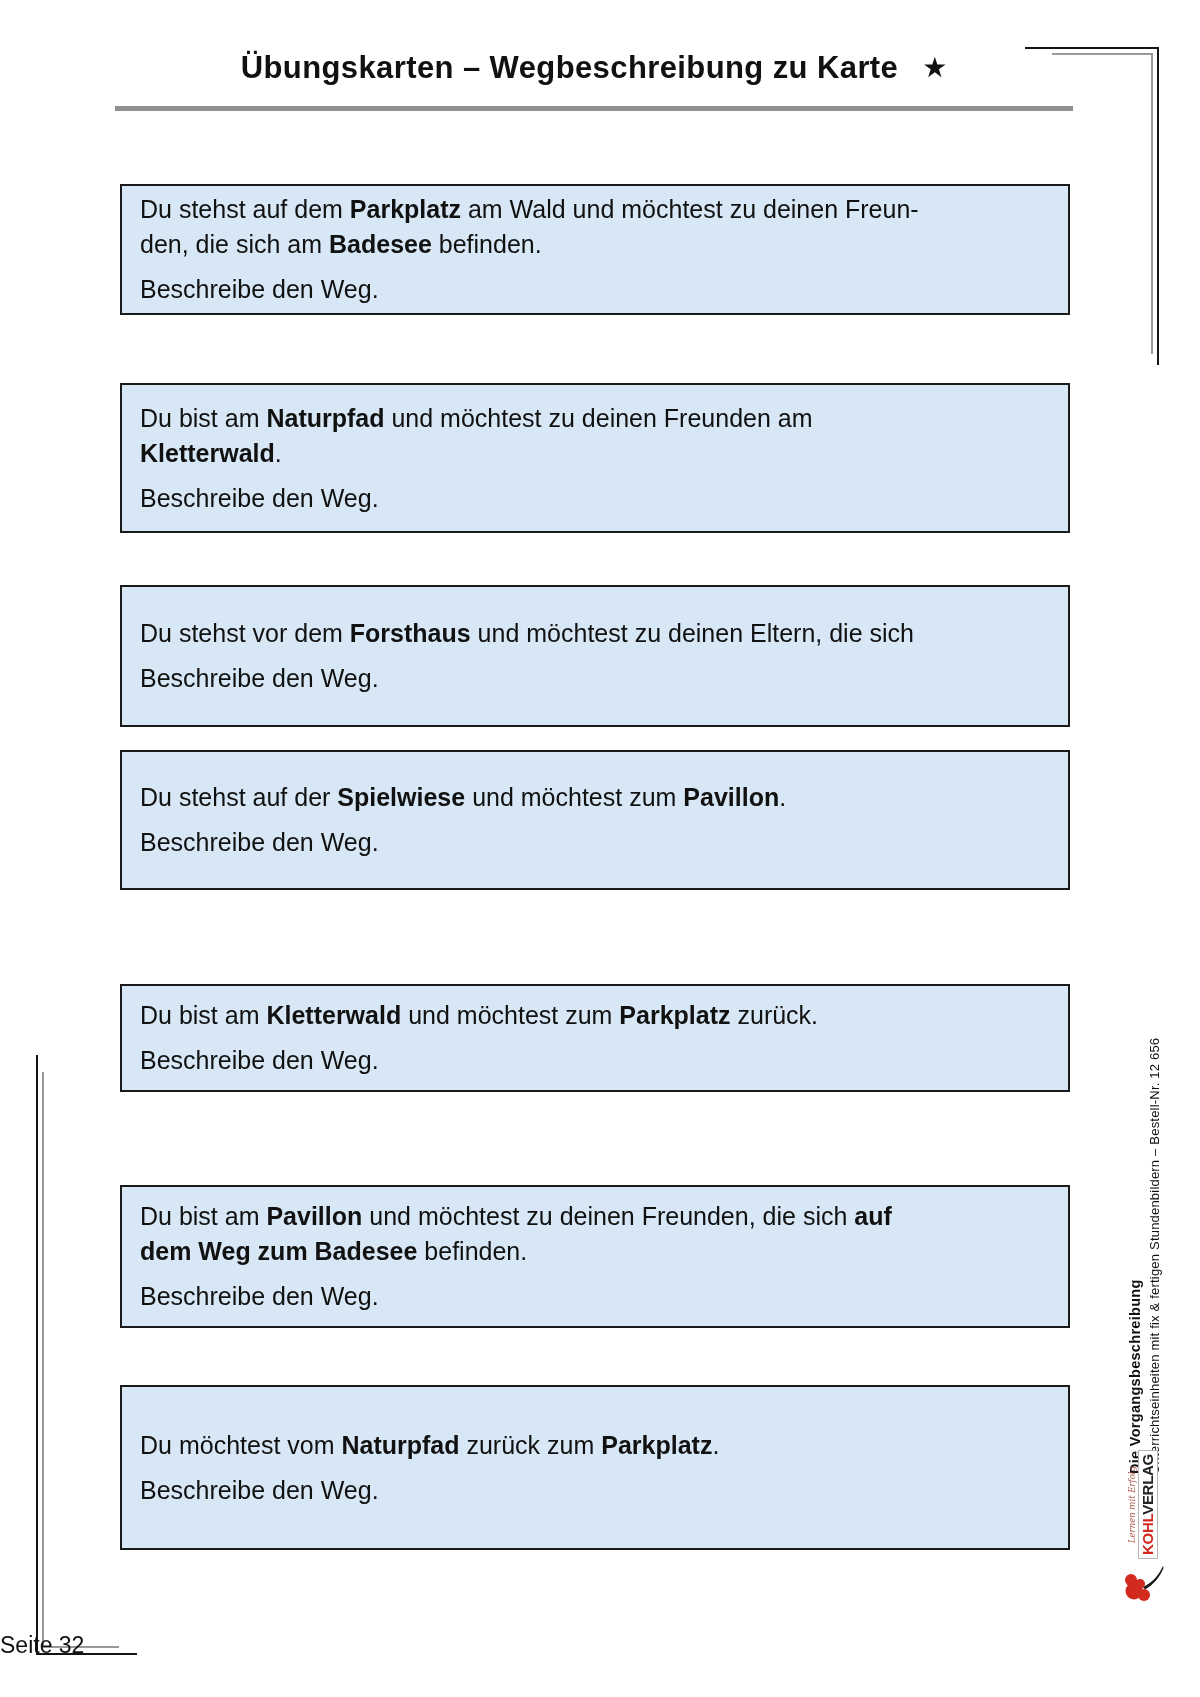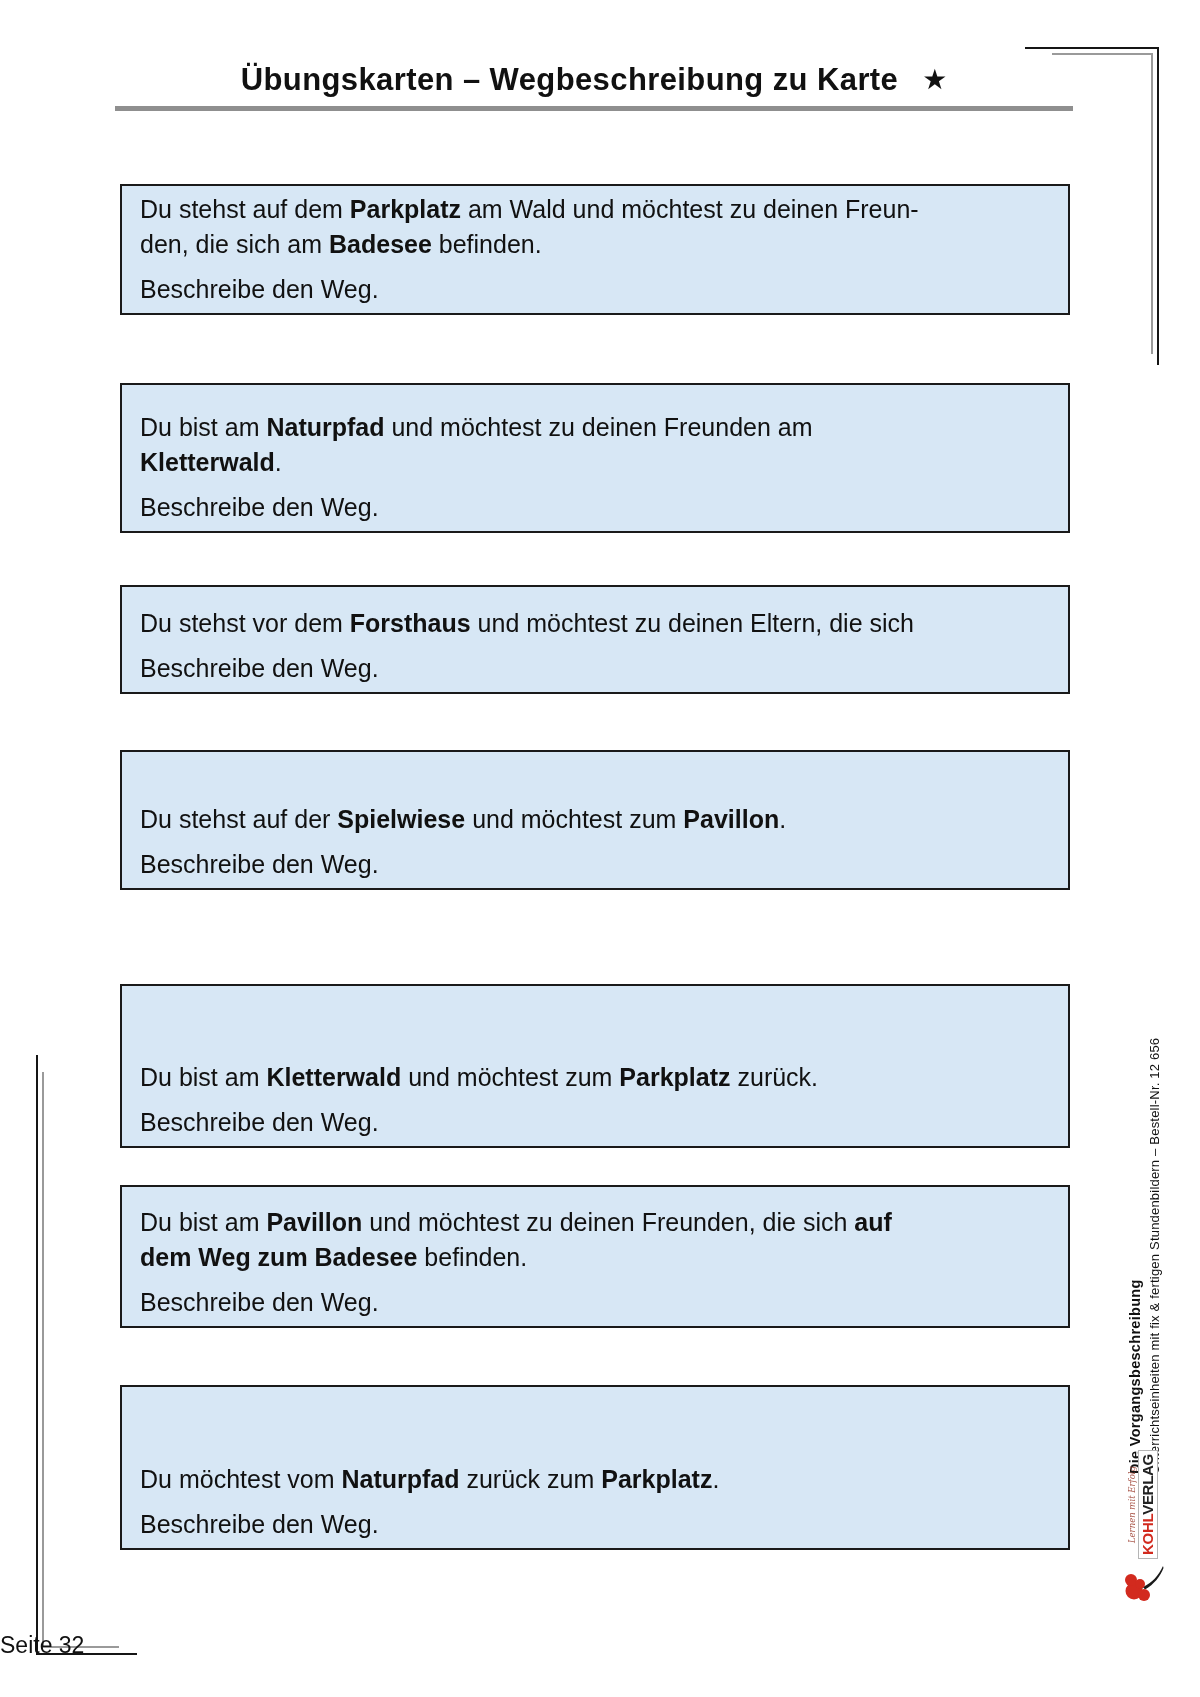--- a/index.html
+++ b/index.html
@@ -9,41 +9,41 @@
     --accent-red:#d22a1e;
     --ink:#111;
   }
   html,body{margin:0;padding:0;background:#fff;}
   .page{
     position:relative;width:1200px;height:1697px;margin:0 auto;background:#fff;
     font-family:"Liberation Sans",sans-serif;color:var(--ink);overflow:hidden;
   }
   
   .title-row{
-    position:absolute;left:115px;top:62px;width:958px;
+    position:absolute;left:115px;top:50px;width:958px;
     display:flex;justify-content:center;align-items:center;gap:24px;
   }
   .title{font-size:31px;font-weight:bold;letter-spacing:.4px;white-space:nowrap;}
   .star{font-size:28px;line-height:1;}
   .title-rule{position:absolute;left:115px;top:106px;width:958px;height:5px;background:var(--rule-gray);}
   
   .card{
     position:absolute;left:120px;width:950px;box-sizing:border-box;
     background:var(--card-bg);border:2px solid var(--card-border);
-    display:flex;flex-direction:column;justify-content:flex-end;
+    display:flex;flex-direction:column;justify-content:center;
     padding:6px 22px 6px 18px;
   }
   .card .line{font-size:25px;line-height:35px;}
   .card .prompt{font-size:25px;line-height:35px;margin-top:10px;}
   .card b{font-weight:bold;}
   .card1{top:184px;height:131px}
   .card2{top:383px;height:150px}
-  .card3{top:585px;height:109px}
+  .card3{top:585px;height:142px}
   .card4{top:750px;height:140px}
-  .card5{top:984px;height:164px}
+  .card5{top:984px;height:108px}
   .card6{top:1185px;height:143px}
   .card7{top:1385px;height:165px}
   
   .corner-tr-outer{position:absolute;left:1025px;top:47px;width:132px;height:316px;
     border-top:2px solid #151515;border-right:2px solid #151515;}
   .corner-tr-inner{position:absolute;left:1052px;top:53px;width:99px;height:299px;
     border-top:2px solid #9a9a9a;border-right:2px solid #9a9a9a;}
   .corner-bl-outer{position:absolute;left:36px;top:1055px;width:99px;height:598px;
     border-left:2px solid #151515;border-bottom:2px solid #151515;}
   .corner-bl-inner{position:absolute;left:42px;top:1072px;width:75px;height:574px;

